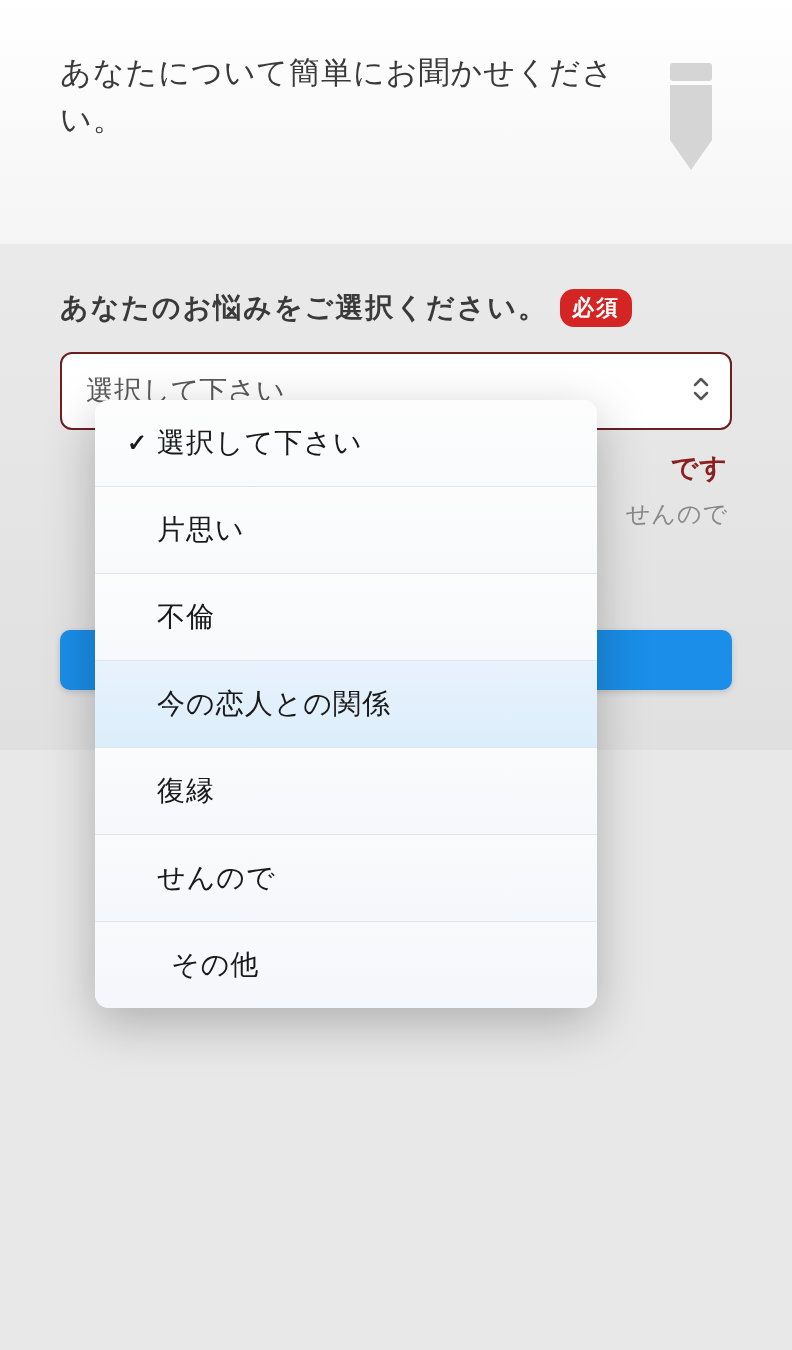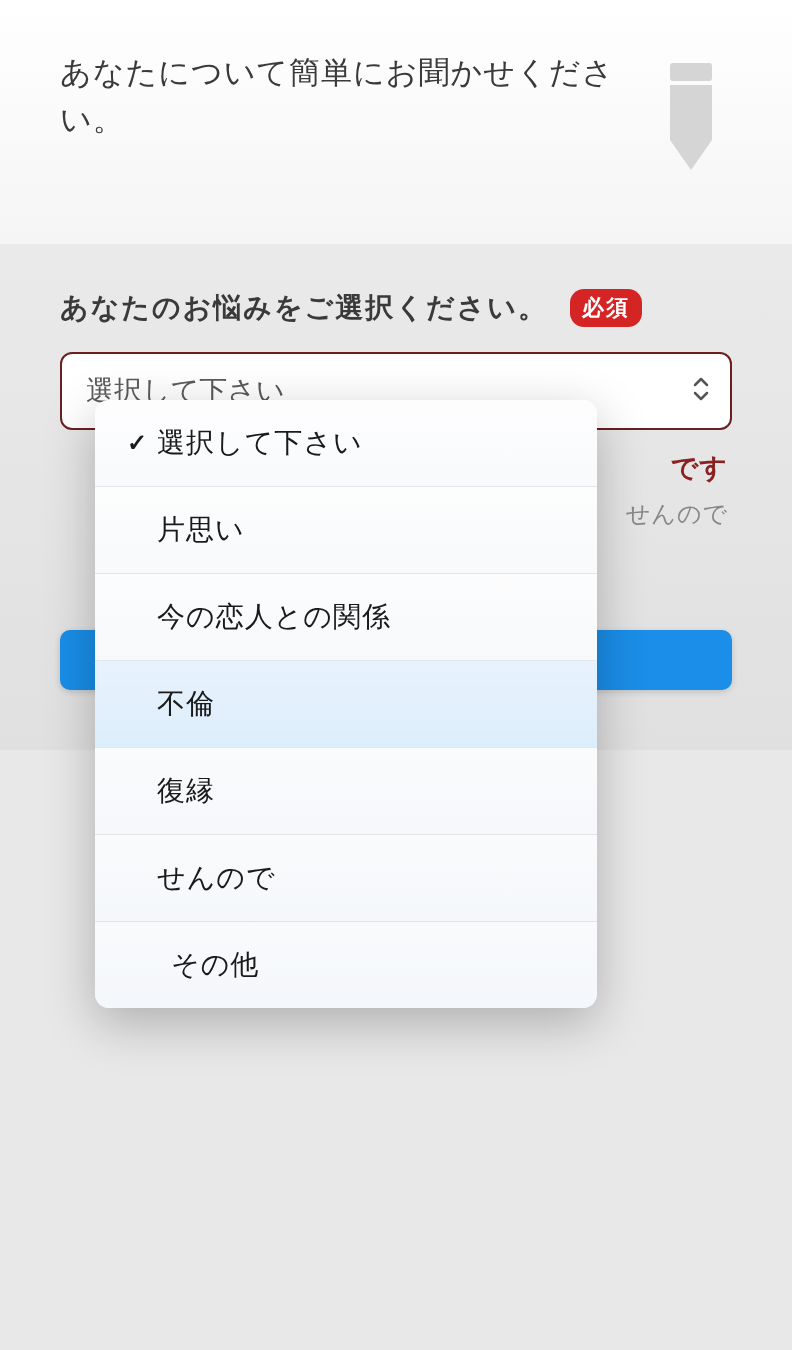--- a/index.html
+++ b/index.html
@@ -30,21 +30,21 @@
       margin-top: 5px;
       margin-right: -10px;
     }
     .content {
       padding: 45px 60px 60px 60px;
       background: linear-gradient(to bottom, #eaeaea 0%, #e0e0e0 100%);
     }
     .field-label-row {
       display: flex;
       align-items: center;
-      gap: 22px;
+      gap: 12px;
       margin-bottom: 25px;
     }
     .field-label {
       font-size: 28px;
       font-weight: 600;
       color: #3a3a3a;
       letter-spacing: 2px;
     }
     .required-badge {
       background: #d42424;
@@ -196,28 +196,28 @@
         <span class="checkmark">✓</span>
       </span>
     <span class="opt-text">選択して下さい</span>
   </div>
   <div class="dropdown-item">
     <span class="check-col"></span>
     <span class="opt-text">片思い</span>
   </div>
   <div class="dropdown-item">
     <span class="check-col"></span>
+    <span class="opt-text">不倫</span>
+  </div>
+  <div class="dropdown-item">
+    <span class="check-col"></span>
     <span class="opt-text">今の恋人との関係</span>
   </div>
   <div class="dropdown-item">
     <span class="check-col"></span>
-    <span class="opt-text">不倫</span>
-  </div>
-  <div class="dropdown-item">
-    <span class="check-col"></span>
     <span class="opt-text">復縁</span>
   </div>
   <div class="dropdown-item">
     <span class="check-col"></span>
     <span class="opt-text">せんので</span>
   </div>
   <div class="dropdown-item">
     <span class="check-col"></span>
     <span class="opt-text">その他</span>
   </div>

